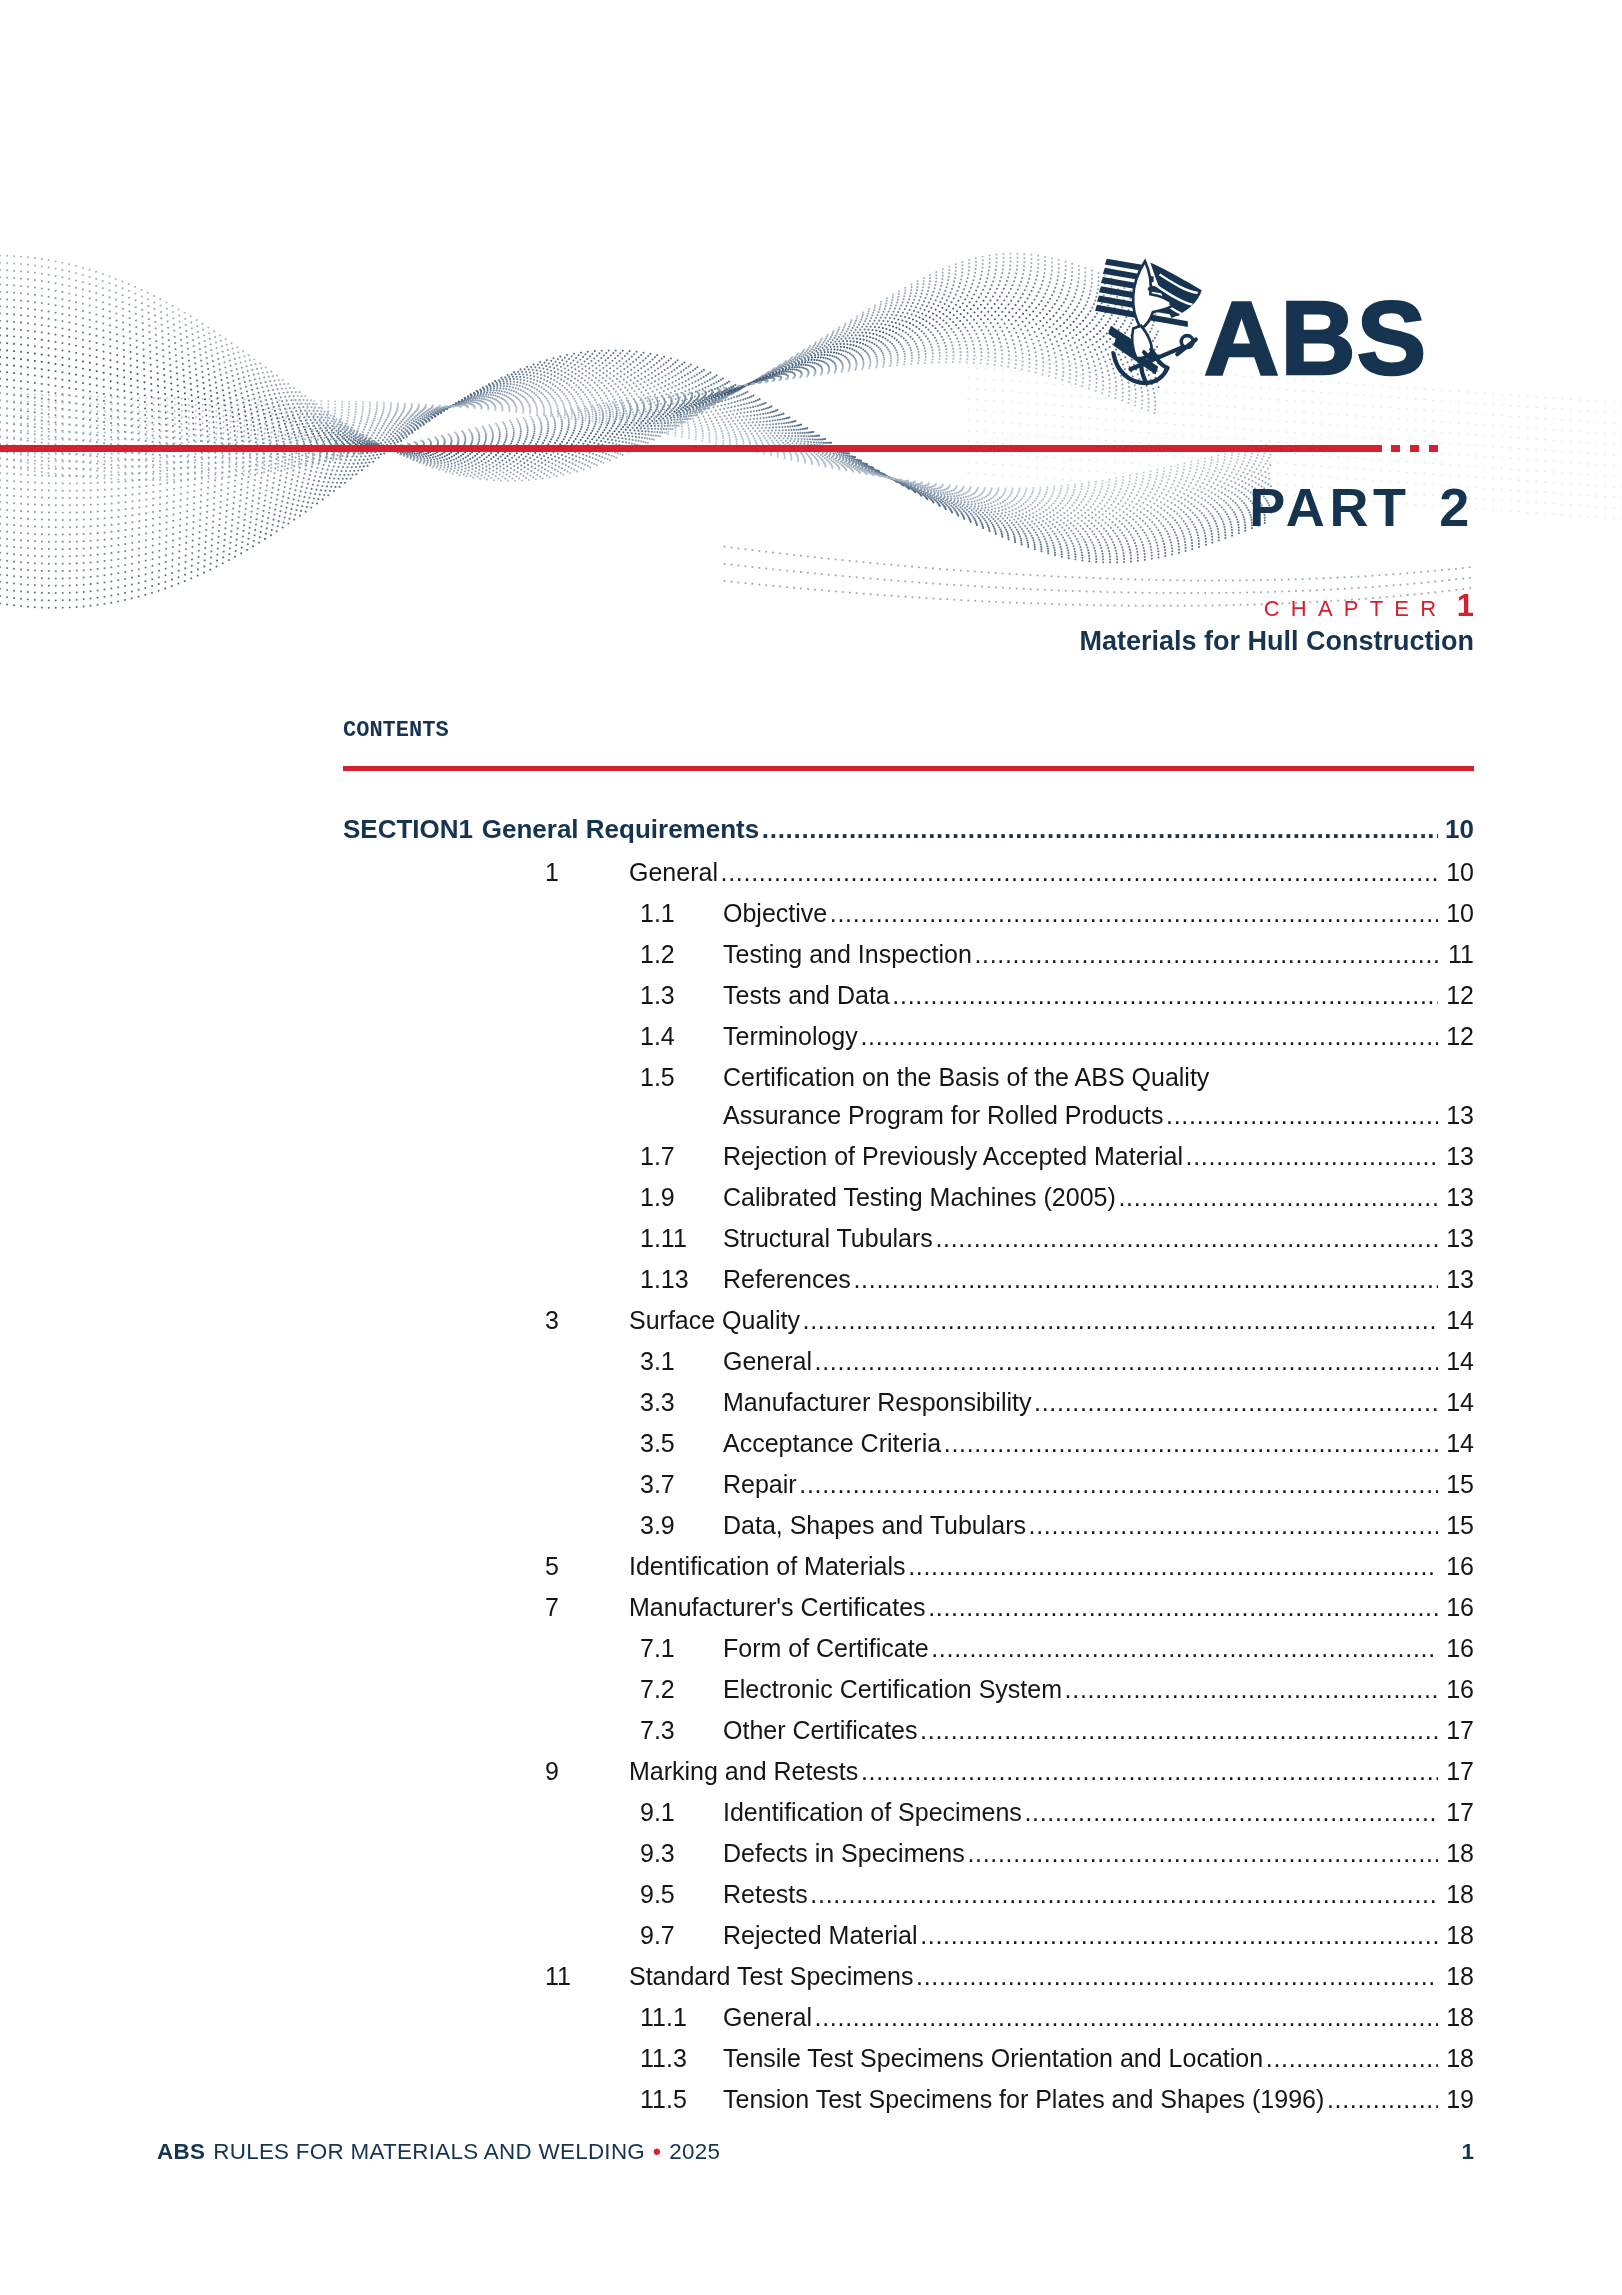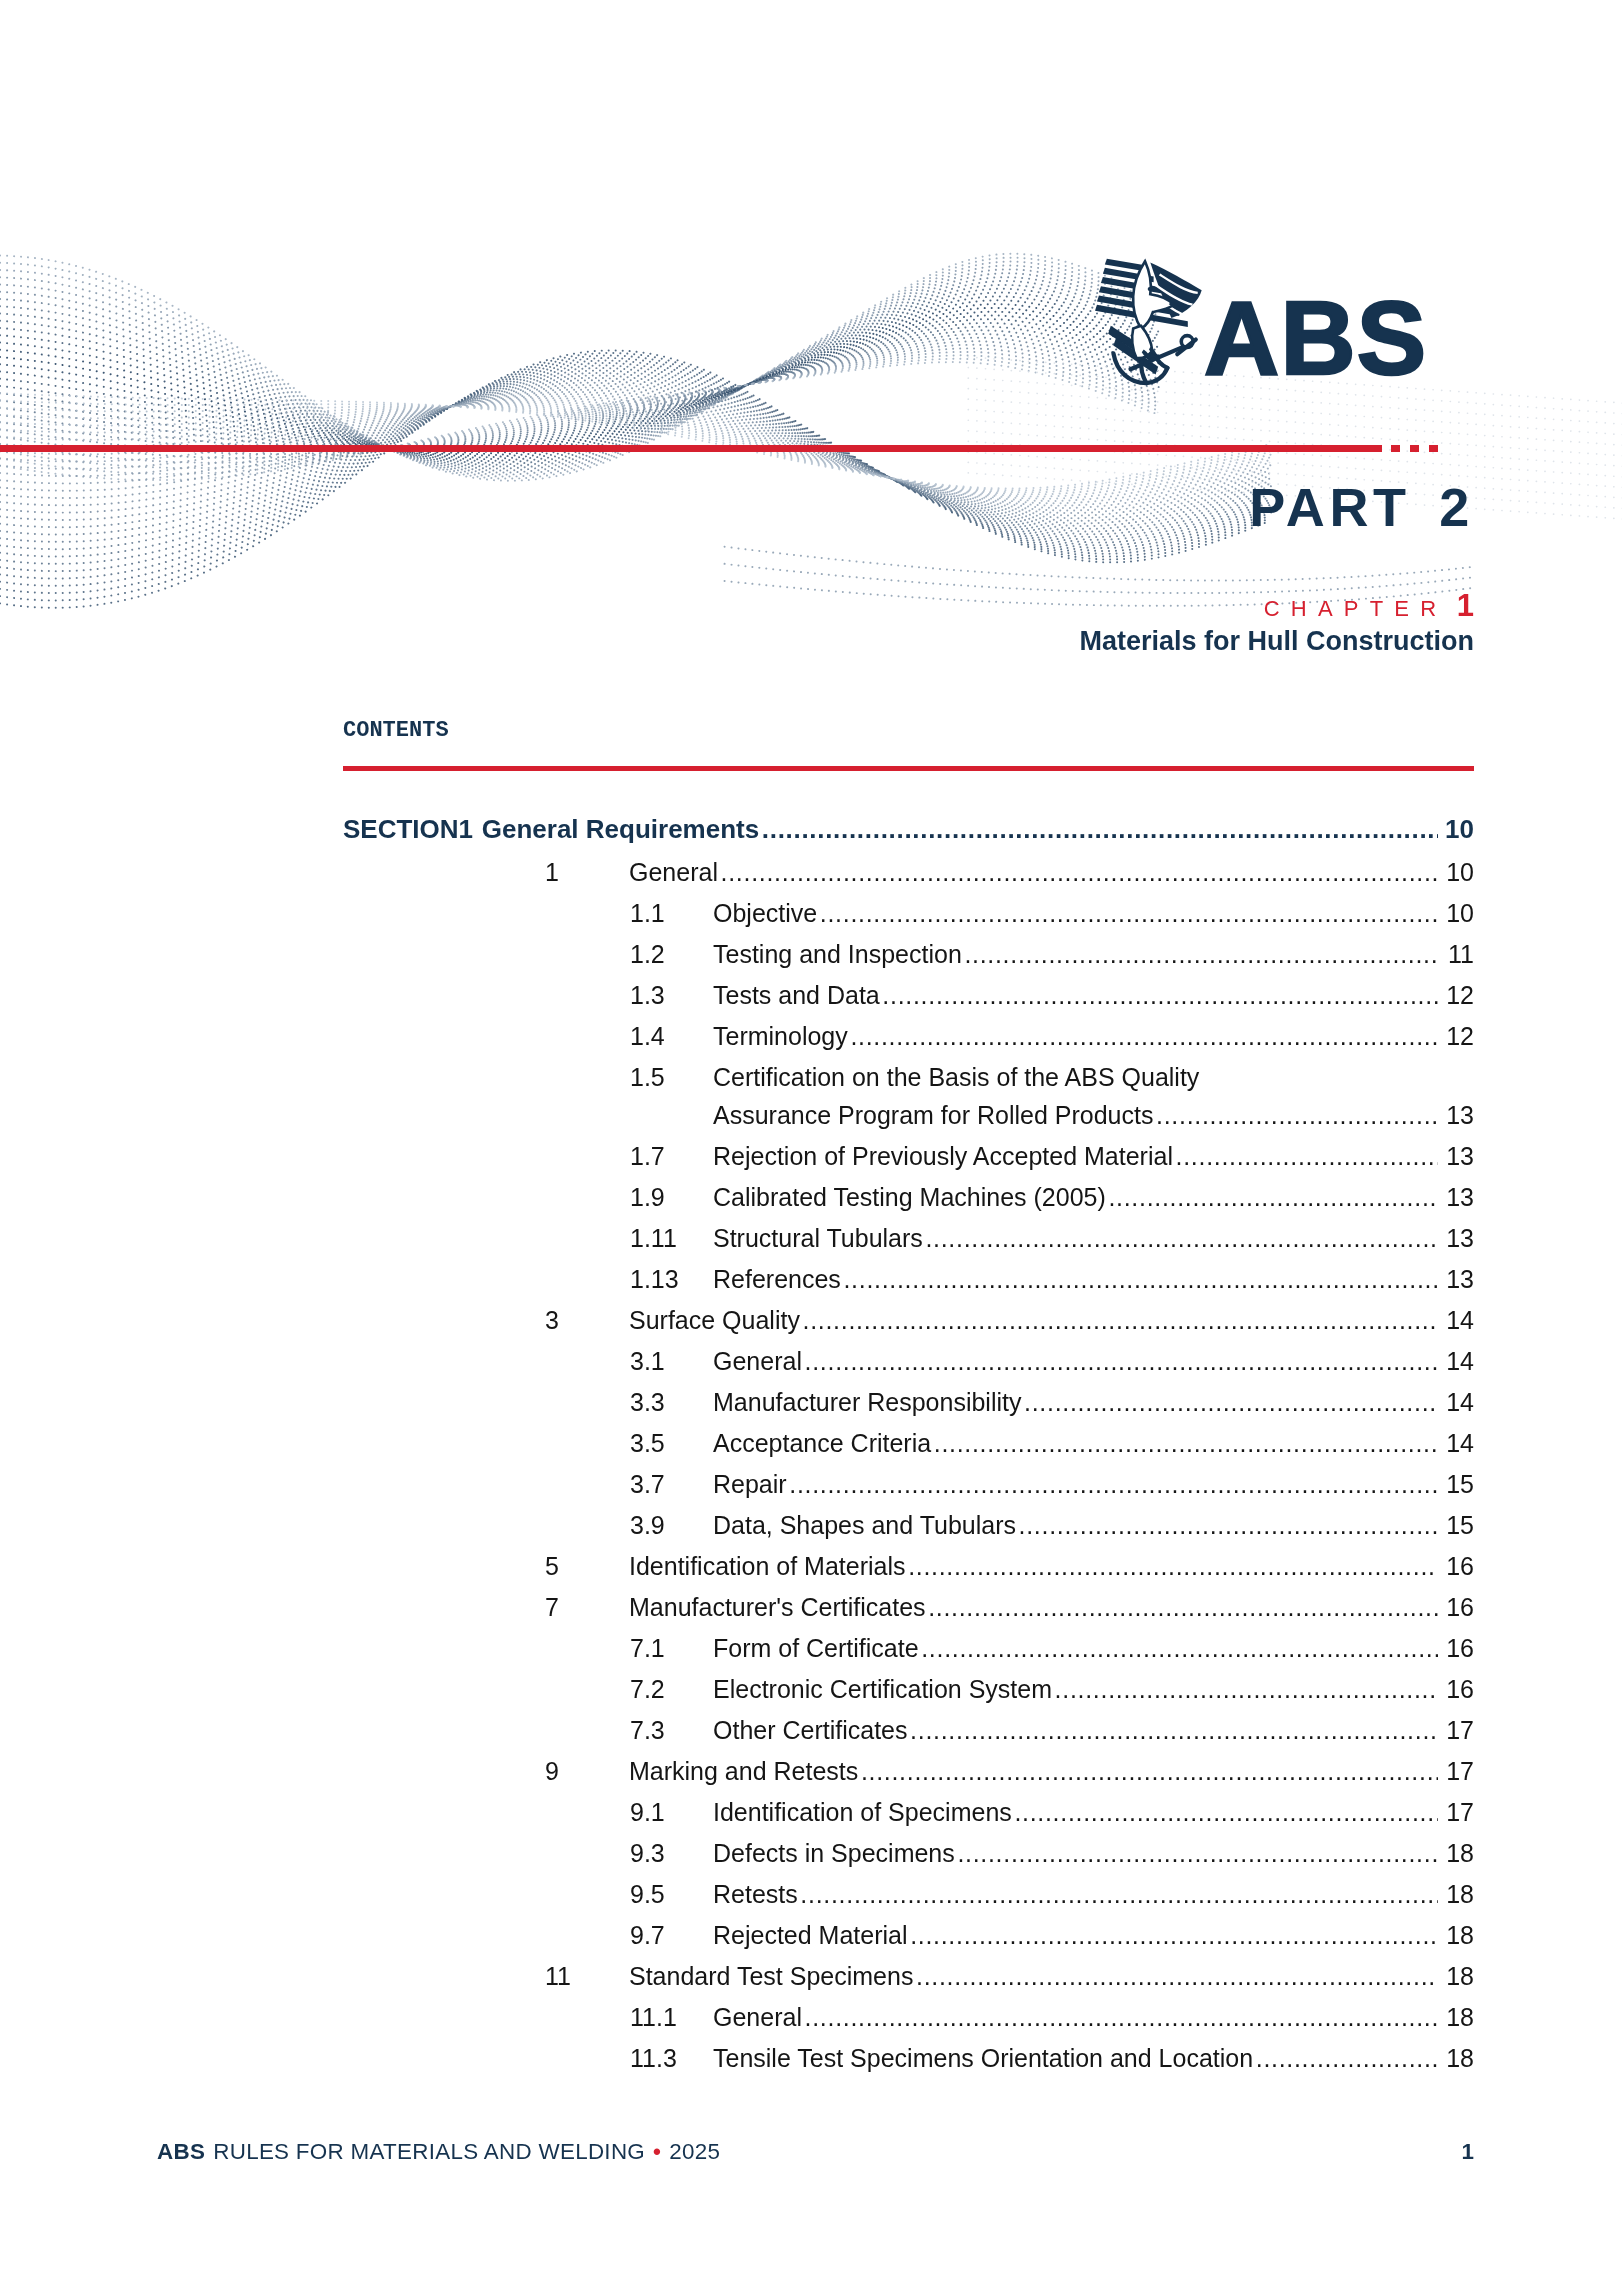--- a/index.html
+++ b/index.html
@@ -43,21 +43,21 @@
 
   #toc{left:343px;top:783px;width:1131px;}
   .toc-row{display:flex;align-items:flex-start;height:41px;font-size:25px;line-height:1.25;color:var(--ink);}
   .toc-row .t{white-space:nowrap;}
   .leader{flex:1 1 auto;overflow:hidden;white-space:nowrap;min-width:0;margin:0 2px 0 2.6px;}
   .leader::after{content:"..................................................................................................................................................................................................................";letter-spacing:0.7px;}
   .pg{min-width:34px;text-align:right;white-space:nowrap;}
   .l1{height:44px;font-size:26px;font-weight:bold;color:var(--navy);margin-top:30px;}
   .l1-label{width:188px;} .l1-num{width:57px;}
   .l2-indent{width:202px;flex:none;} .l2-num{width:84px;flex:none;}
-  .l3-indent{width:287px;flex:none;} .l3-num{width:83px;flex:none;}
+  .l3-indent{width:287px;flex:none;} .l3-num{width:83px;flex:none;margin-left:10px;}
   .wrap-first{height:38px;}
 
   
   #footer{left:157px;top:2139px;width:1317px;display:flex;align-items:baseline;
     font-size:22.4px;color:var(--navy);letter-spacing:0.3px;white-space:nowrap;}
   #footer .brand{font-weight:bold;margin-right:8px;}
   #footer .dot{color:var(--red);margin:0 8px;font-weight:bold;}
   #page-num{left:1408px;top:2139px;width:66px;text-align:right;font-size:22.4px;font-weight:bold;color:var(--navy);}
 </style>
 </head>
@@ -405,20 +405,27 @@
         <span class="leader"></span>
         <span class="pg">18</span>
       </div>
       <div class="toc-row">
         <span class="l3-indent"></span>
         <span class="l3-num">11.3</span>
         <span class="t">Tensile Test Specimens Orientation and Location</span>
         <span class="leader"></span>
         <span class="pg">18</span>
       </div>
+      <div class="toc-row">
+        <span class="l3-indent"></span>
+        <span class="l3-num">11.5</span>
+        <span class="t">Tension Test Specimens for Plates and Shapes (1996)</span>
+        <span class="leader"></span>
+        <span class="pg">19</span>
+      </div>
     </div>
 </div>
 
 <div id="footer" class="abs">
   <span class="brand">ABS</span>
   <span>RULES FOR MATERIALS AND WELDING</span>
   <span class="dot">•</span>
   <span>2025</span>
 </div>
 <div id="page-num" class="abs">1</div>

